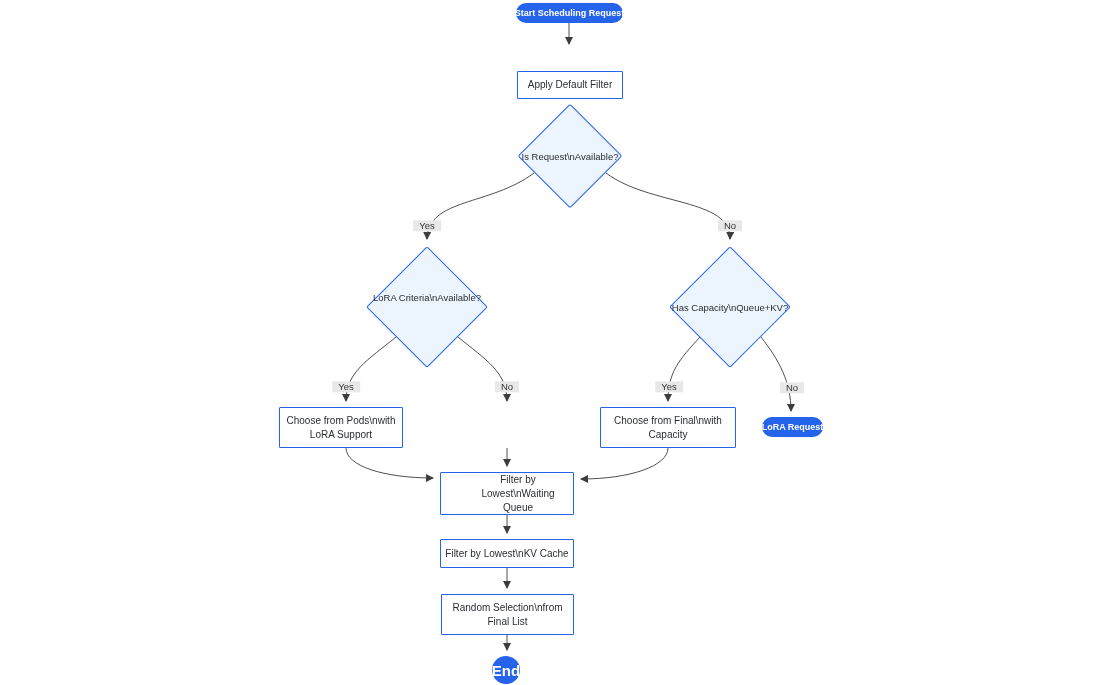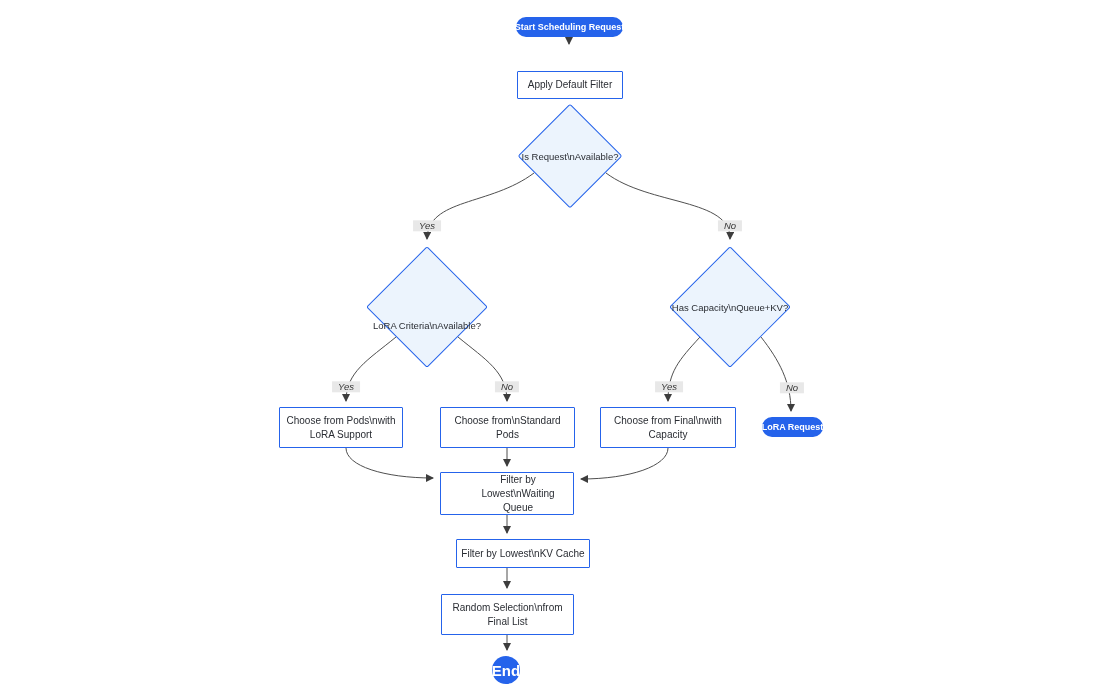--- a/index.html
+++ b/index.html
@@ -34,21 +34,21 @@
   }
   .diamond-label{
     position:absolute;transform:translate(-50%,-50%);font-size:9.5px;white-space:nowrap;text-align:center;
   }
   .circle-node{
     background:var(--pill-fill);color:var(--pill-text);border-radius:50%;
     font-size:15px;font-weight:bold;
   }
   .edge-label{
     position:absolute;transform:translate(-50%,-50%);background:var(--label-bg);
-    color:#333333;font-size:9.5px;padding:0 6px;line-height:1.2;font-style:italic;
+    color:#333333;font-size:9.5px;padding:0 6px;line-height:1.2;
   }
 </style>
 </head>
 <body>
 
 <div class="canvas">
 
   <svg class="edge-layer" width="1103" height="685">
     <defs>
       <marker id="arrow" viewBox="0 0 8 8" refX="7" refY="4" markerWidth="8" markerHeight="8" orient="auto" markerUnits="userSpaceOnUse">
@@ -64,40 +64,39 @@
     <path class="edge" d="M700,337 C679,360 668,372 668,401" marker-end="url(#arrow)"></path>
     <path class="edge" d="M761,337 C779,360 791,382 791,411" marker-end="url(#arrow)"></path>
     <path class="edge" d="M346,448 C346,466 384,478 433,478" marker-end="url(#arrow)"></path>
     <path class="edge" d="M507,448 L507,466" marker-end="url(#arrow)"></path>
     <path class="edge" d="M668,448 C668,466 630,479 581,479" marker-end="url(#arrow)"></path>
     <path class="edge" d="M507,515 L507,533" marker-end="url(#arrow)"></path>
     <path class="edge" d="M507,568 L507,588" marker-end="url(#arrow)"></path>
     <path class="edge" d="M507,635 L507,650" marker-end="url(#arrow)"></path>
   </svg>
 
-  <div class="node pill" style="left:516px;top:17px;width:107px;height:20px;">Start Scheduling Request</div>
+  <div class="node pill" style="left:516px;top:3px;width:107px;height:20px;">Start Scheduling Request</div>
 
   <div class="node rect-node" style="left:517px;top:49px;width:106px;height:28px;margin-top:22px;">Apply Default Filter</div>
 
   <div class="diamond-shape" style="left:533px;top:119px;width:74px;height:74px;"></div>
   <div class="diamond-label" style="left:570px;top:156px;">Is Request\nAvailable?</div>
 
   <div class="diamond-shape" style="left:384px;top:264px;width:86px;height:86px;"></div>
-  <div class="diamond-label" style="left:427px;top:325px;">LoRA Criteria\nAvailable?</div>
+  <div class="diamond-label" style="left:427px;top:297px;">LoRA Criteria\nAvailable?</div>
 
   <div class="diamond-shape" style="left:687px;top:264px;width:86px;height:86px;"></div>
   <div class="diamond-label" style="left:730px;top:307px;">Has Capacity\nQueue+KV?</div>
 
   <div class="node rect-node" style="left:279px;top:407px;width:124px;height:41px;">Choose from Pods\nwith LoRA Support</div>
-  <div class="node rect-node" style="left:440px;top:407px;width:135px;height:41px;">Choose from\nStandard Pods</div>
   <div class="node rect-node" style="left:600px;top:407px;width:136px;height:41px;">Choose from Final\nwith Capacity</div>
   <div class="node pill" style="left:762px;top:417px;width:61px;height:20px;">LoRA Request</div>
 
   <div class="node rect-node" style="left:440px;top:472px;width:134px;height:43px;padding-left:26px;">Filter by Lowest\nWaiting Queue</div>
-  <div class="node rect-node" style="left:440px;top:539px;width:134px;height:29px;margin-left:16px;">Filter by Lowest\nKV Cache</div>
+  <div class="node rect-node" style="left:440px;top:539px;width:134px;height:29px;">Filter by Lowest\nKV Cache</div>
   <div class="node rect-node" style="left:441px;top:594px;width:133px;height:41px;">Random Selection\nfrom Final List</div>
 
   <div class="node circle-node" style="left:492px;top:656px;width:28px;height:28px;">End</div>
 
   <div class="edge-label" style="left:427px;top:226px;">Yes</div>
   <div class="edge-label" style="left:730px;top:226px;">No</div>
   <div class="edge-label" style="left:346px;top:387px;">Yes</div>
   <div class="edge-label" style="left:507px;top:387px;">No</div>
   <div class="edge-label" style="left:669px;top:387px;">Yes</div>
   <div class="edge-label" style="left:792px;top:388px;">No</div>

